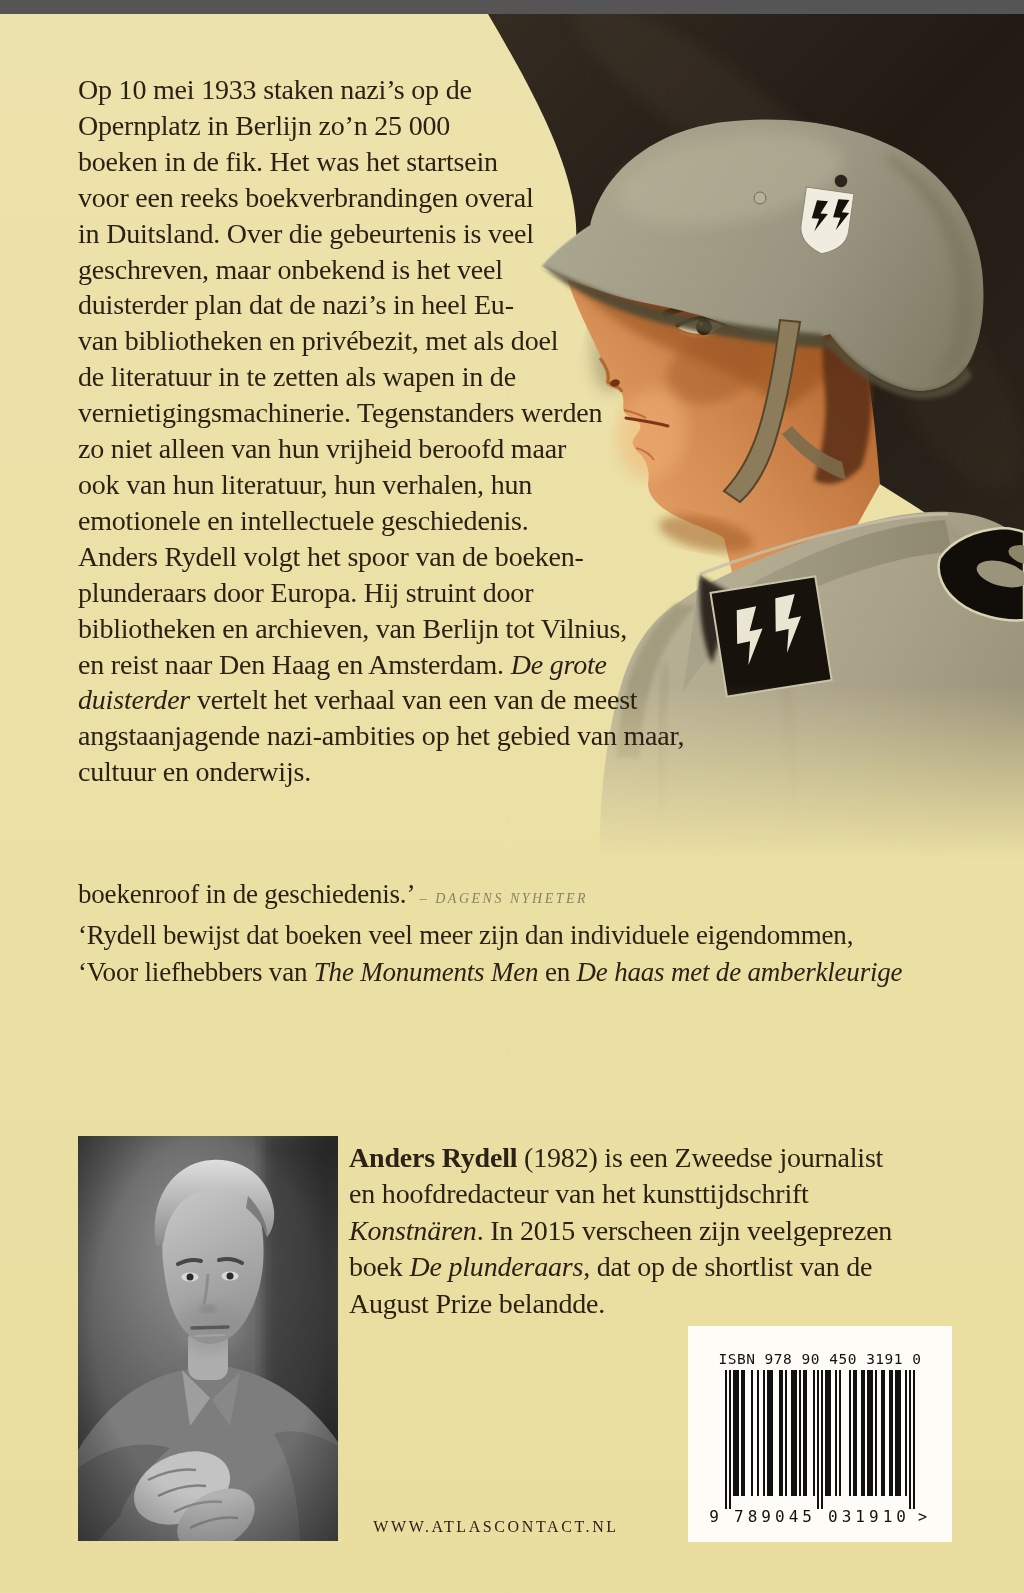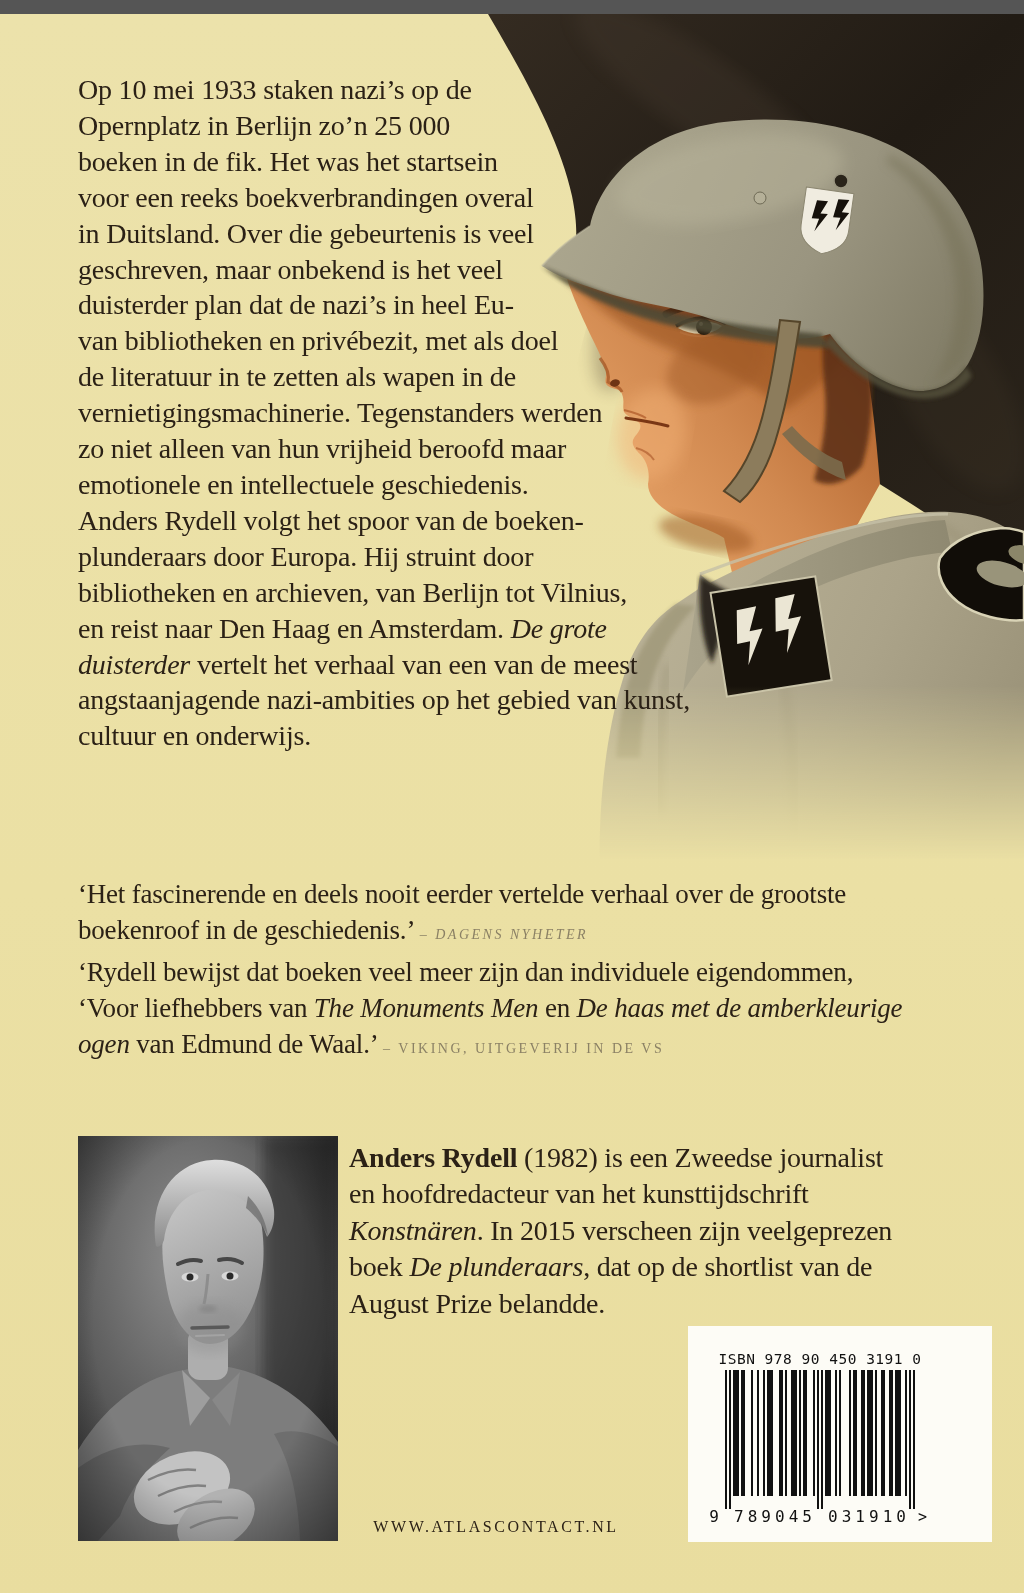--- a/index.html
+++ b/index.html
@@ -19,21 +19,21 @@
   .quotes{position:absolute;left:78px;top:862px;}
   .quote-line{font-size:27px;line-height:36.3px;white-space:pre;letter-spacing:-0.2px;}
   .bio{position:absolute;left:349px;top:1126px;}
   .bio-line{font-size:28px;line-height:36.4px;white-space:pre;letter-spacing:-0.2px;}
   .i{font-style:italic;}
   .b{font-weight:bold;}
   .at,.av{color:#8b8165;font-size:14px;letter-spacing:2.5px;}
   .at{font-style:italic;}
   .photo{position:absolute;left:78px;top:1122px;width:260px;height:405px;}
   .barcode-box{
-    position:absolute;left:688px;top:1312px;width:304px;height:216px;
+    position:absolute;left:688px;top:1312px;width:264px;height:216px;
     background:#fdfcf6;
   }
   .site-url{
     position:absolute;left:336px;top:1504px;width:320px;
     text-align:center;font-size:16px;letter-spacing:2.6px;color:#2b2116;
   }
   svg text.bc{font-family:"DejaVu Sans Mono", monospace;fill:#111;}
 </style>
 </head>
 <body>
@@ -211,36 +211,35 @@
       <div class="syn-line"><span>Opernplatz in Berlijn zo’n 25 000</span></div>
       <div class="syn-line"><span>boeken in de fik. Het was het startsein</span></div>
       <div class="syn-line"><span>voor een reeks boekverbrandingen overal</span></div>
       <div class="syn-line"><span>in Duitsland. Over die gebeurtenis is veel</span></div>
       <div class="syn-line"><span>geschreven, maar onbekend is het veel</span></div>
       <div class="syn-line"><span>duisterder plan dat de nazi’s in heel Eu-</span></div>
       <div class="syn-line"><span>van bibliotheken en privébezit, met als doel</span></div>
       <div class="syn-line"><span>de literatuur in te zetten als wapen in de</span></div>
       <div class="syn-line"><span>vernietigingsmachinerie. Tegenstanders werden</span></div>
       <div class="syn-line"><span>zo niet alleen van hun vrijheid beroofd maar</span></div>
+      <div class="syn-line"><span>ook van hun literatuur, hun verhalen, hun</span></div>
       <div class="syn-line"><span>emotionele en intellectuele geschiedenis.</span></div>
       <div class="syn-line"><span>Anders Rydell volgt het spoor van de boeken-</span></div>
       <div class="syn-line"><span>plunderaars door Europa. Hij struint door</span></div>
       <div class="syn-line"><span>bibliotheken en archieven, van Berlijn tot Vilnius,</span></div>
       <div class="syn-line"><span>en reist naar Den Haag en Amsterdam. </span><span class="i">De grote</span></div>
       <div class="syn-line"><span class="i">duisterder</span><span> vertelt het verhaal van een van de meest</span></div>
-      <div class="syn-line"><span>angstaanjagende nazi-ambities op het gebied van kunst,</span></div>
+      <div class="syn-line"><span>angstaanjagende nazi-ambities op het gebied van maar,</span></div>
       <div class="syn-line"><span>cultuur en onderwijs.</span></div>
     </section>
 
   <section class="quotes">
-      <div class="quote-line"><span>‘Het fascinerende en deels nooit eerder vertelde verhaal over de grootste</span></div>
       <div class="quote-line"><span>boekenroof in de geschiedenis.’ </span><span class="at">– DAGENS NYHETER</span></div>
       <div class="quote-line"><span>‘Rydell bewijst dat boeken veel meer zijn dan individuele eigendommen,</span></div>
       <div class="quote-line"><span>‘Voor liefhebbers van </span><span class="i">The Monuments Men</span><span> en </span><span class="i">De haas met de amberkleurige</span></div>
-      <div class="quote-line"><span class="i">ogen</span><span> van Edmund de Waal.’ </span><span class="av">– VIKING, UITGEVERIJ IN DE VS</span></div>
     </section>
 
   <div class="photo">
     <svg width="260" height="405" viewBox="0 0 260 405">
       <defs>
         <radialGradient id="pBg" cx="0.42" cy="0.3" r="0.95">
           <stop offset="0" stop-color="#8f8f8f"></stop>
           <stop offset="0.55" stop-color="#535353"></stop>
           <stop offset="1" stop-color="#242424"></stop>
         </radialGradient>

